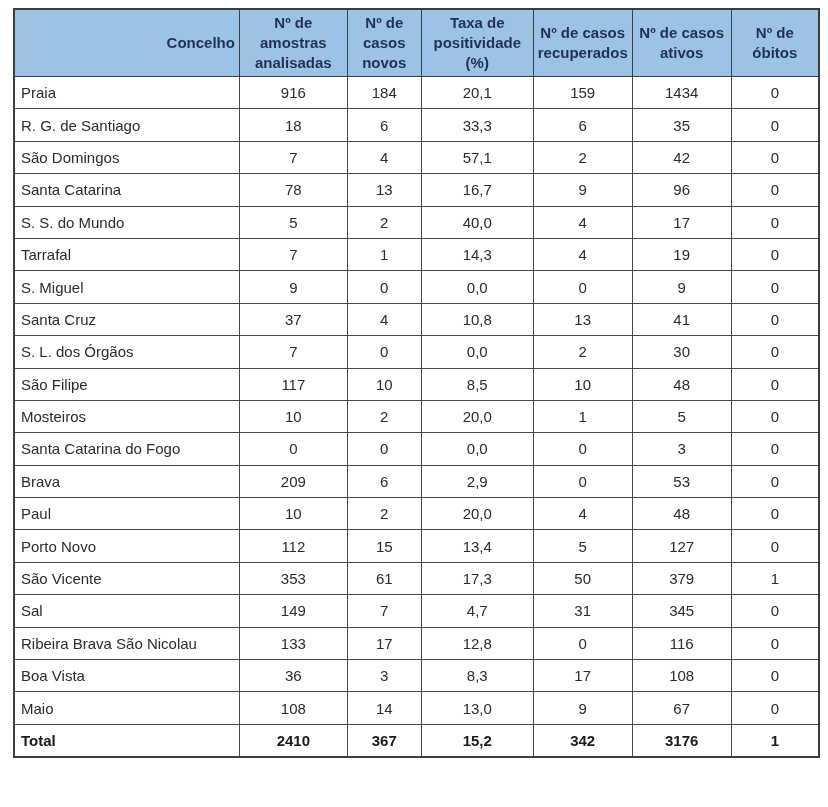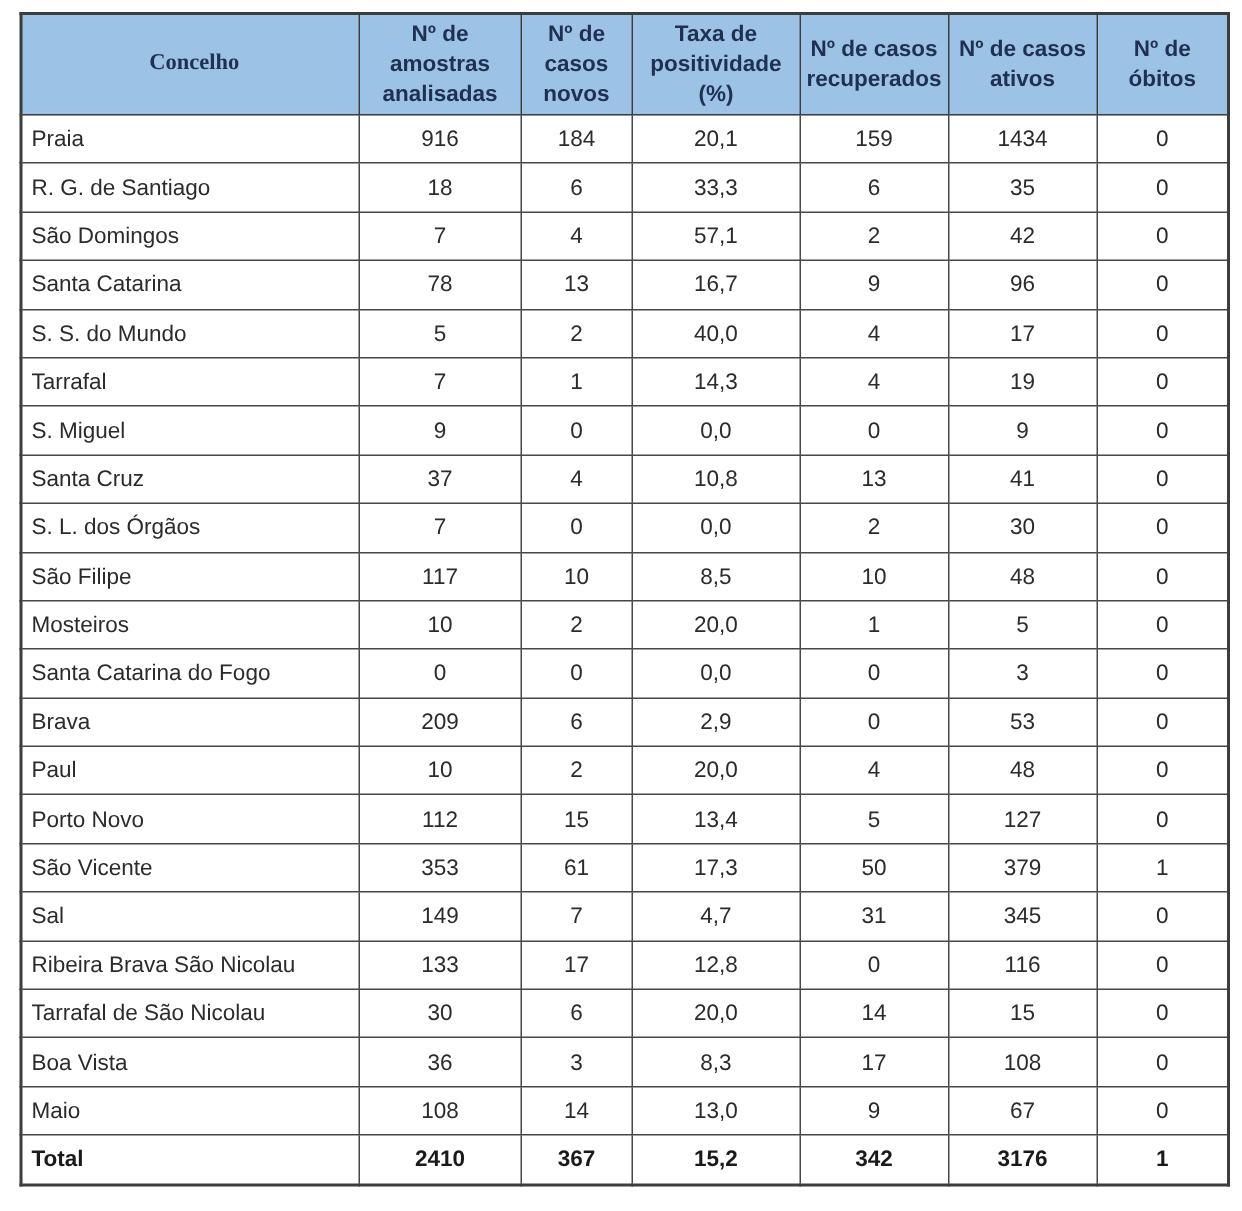--- a/index.html
+++ b/index.html
@@ -40,23 +40,22 @@
     font-weight: bold;
     font-size: 15px;
     line-height: 1.32;
     text-align: center;
     vertical-align: middle;
     border: 1px solid #3d3d3d;
     height: 62px;
     padding: 2px 4px;
   }
   table.data-table th.name-head {
-    text-align: center;
+    text-align: right;
     padding-left: 9px;
-    font-family: Liberation Serif, serif;
   }
   table.data-table td {
     border: 1px solid #474747;
     font-size: 15px;
     color: #2b2b2b;
     text-align: center;
     vertical-align: middle;
     height: 29.4px;
     padding: 1px 4px;
     background: #ffffff;
@@ -252,29 +251,20 @@
         <tr>
           <td class="name-cell">Ribeira Brava São Nicolau</td>
           <td>133</td>
           <td>17</td>
           <td>12,8</td>
           <td>0</td>
           <td>116</td>
           <td>0</td>
         </tr>
         <tr>
-          <td class="name-cell">Tarrafal de São Nicolau</td>
-          <td>30</td>
-          <td>6</td>
-          <td>20,0</td>
-          <td>14</td>
-          <td>15</td>
-          <td>0</td>
-        </tr>
-        <tr>
           <td class="name-cell">Boa Vista</td>
           <td>36</td>
           <td>3</td>
           <td>8,3</td>
           <td>17</td>
           <td>108</td>
           <td>0</td>
         </tr>
         <tr>
           <td class="name-cell">Maio</td>

